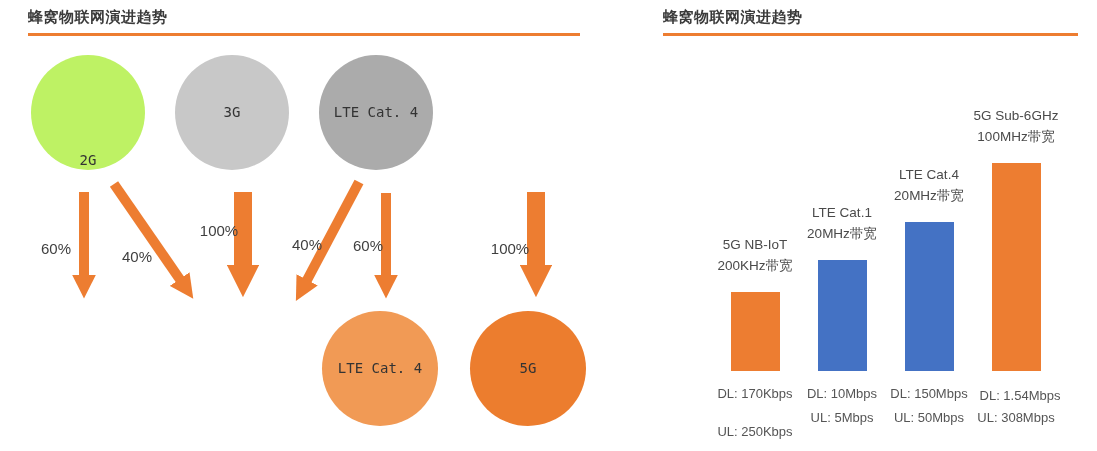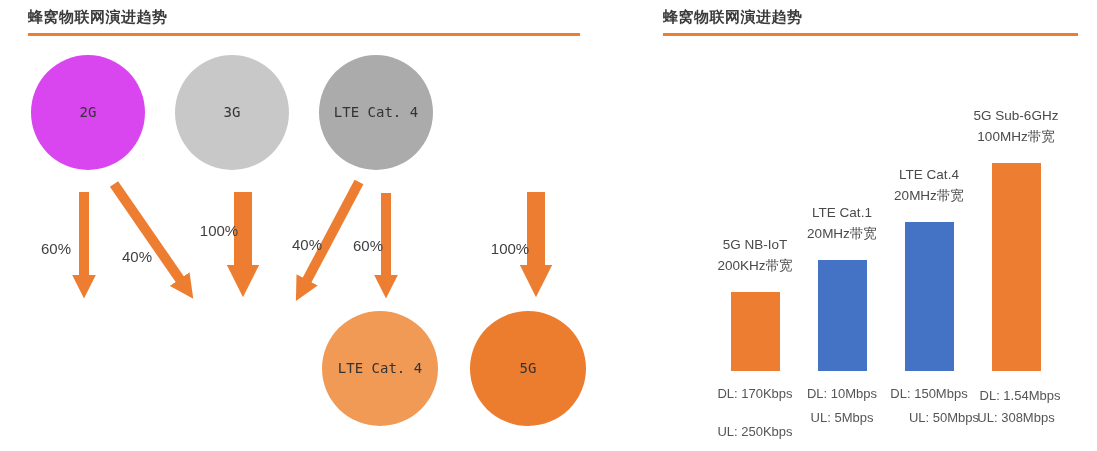--- a/index.html
+++ b/index.html
@@ -50,21 +50,21 @@
   }
 </style>
 </head>
 <body>
 
 <div class="canvas">
 
   <div class="panel-title" style="left:28px;">蜂窝物联网演进趋势</div>
   <div class="title-rule" style="left: 28px; width: 552px; background-color: rgb(237, 125, 49);"></div>
 
-  <div class="node" style="left: 31px; top: 55px; width: 114px; height: 115px; background-color: #d946ef;">
+  <div class="node" style="left: 31px; top: 55px; width: 114px; height: 115px; background-color: #bef264; justify-content: flex-end;">
     <span>2G</span>
   </div>
   <div class="node" style="left: 175px; top: 55px; width: 114px; height: 115px; background-color: rgb(200, 200, 200);">
     <span>3G</span>
   </div>
   <div class="node" style="left: 319px; top: 55px; width: 114px; height: 115px; background-color: rgb(171, 171, 171);">
     <span>LTE Cat. 4</span>
   </div>
 
   <svg class="arrow-layer" viewBox="0 0 640 451" xmlns="http://www.w3.org/2000/svg">
@@ -124,17 +124,17 @@
     <div class="bar-bw">100MHz带宽</div>
     <div class="bar-spacer"></div>
     <div class="bar-rect" style="height: 208px; background-color: rgb(237, 125, 49);"></div>
   </div>
 
   <div class="rate-row" style="left:705px; top:386px;">DL: 170Kbps</div>
   <div class="rate-row" style="left:705px; top:424px;text-align:center;">UL: 250Kbps</div>
   <div class="rate-row" style="left:792px; top:386px;">DL: 10Mbps</div>
   <div class="rate-row" style="left:792px; top:410px;">UL: 5Mbps</div>
   <div class="rate-row" style="left:879px; top:386px;">DL: 150Mbps</div>
-  <div class="rate-row" style="left:879px; top:410px;text-align:right;">UL: 50Mbps</div>
+  <div class="rate-row" style="left:879px; top:410px;">UL: 50Mbps</div>
   <div class="rate-row" style="left:966px; top:388px;padding-left:8px;">DL: 1.54Mbps</div>
   <div class="rate-row" style="left:966px; top:410px;">UL: 308Mbps</div>
 
 </div>
 
 </body></html>

